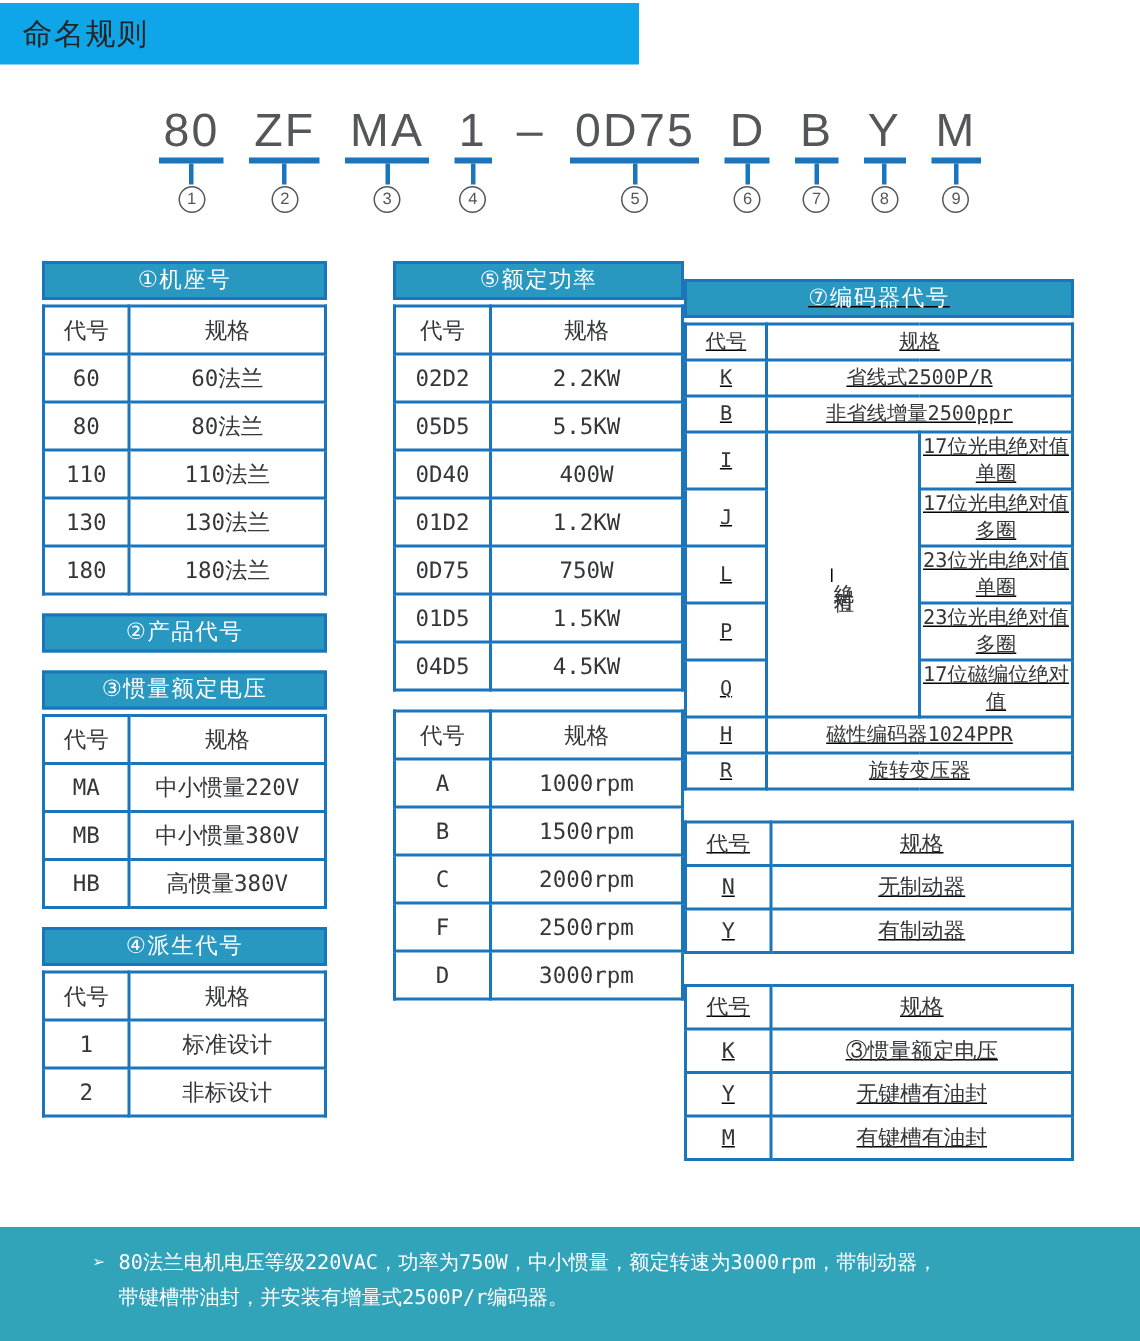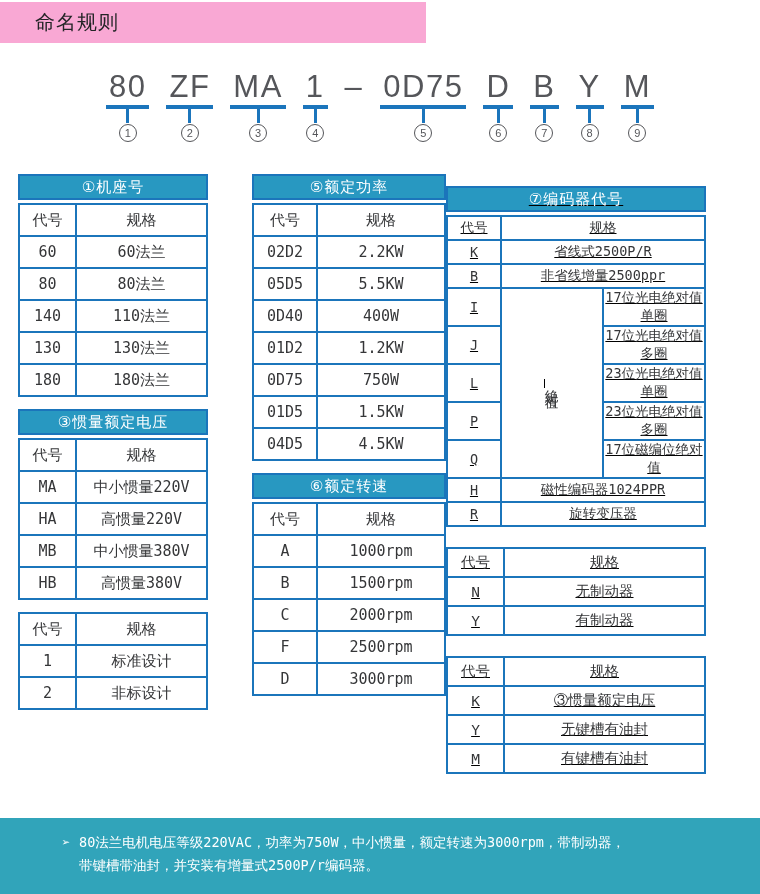--- a/index.html
+++ b/index.html
@@ -3,43 +3,43 @@
 <meta charset="utf-8">
 <style>
   html,body{margin:0;padding:0;}
   body{
     width:760px;height:894px;background:#ffffff;overflow:hidden;
     font-family:"Liberation Sans","DejaVu Sans",sans-serif;
     -webkit-font-smoothing:antialiased;
   }
   
   .title-bar{
-    margin-top:2px;width:426px;height:41px;background:#f9a8d4;
-    display:flex;align-items:center;box-sizing:border-box;padding-left:35px;
+    margin-top:2px;width:426px;height:41px;background:#0ea5e9;
+    display:flex;align-items:center;box-sizing:border-box;padding-left:15px;
   }
   .title-bar span{font-size:20px;color:#232426;letter-spacing:1px;}
   
   .model-wrap{
     margin-top:27px;display:flex;justify-content:center;align-items:flex-start;gap:17px;
   }
   .seg{display:flex;flex-direction:column;align-items:center;}
   .seg-text{
     font-size:31px;line-height:34px;color:#55565a;letter-spacing:1.5px;
     padding:0 3px;font-weight:500;
   }
   .seg-underline{height:4px;background:#1b75bc;align-self:stretch;min-width:24px;margin-top:1px;}
   .seg-line{width:3px;height:14px;background:#1b75bc;}
   .seg-circle{
     width:16px;height:16px;border:1.5px solid #55565a;border-radius:50%;
     display:flex;align-items:center;justify-content:center;
     font-size:11px;color:#55565a;margin-top:1px;line-height:1;
   }
   .seg.sep .seg-text{padding:0;}
   
-  .cols{display:flex;box-sizing:border-box;padding-left:18px;margin-top:32px;align-items:flex-start;}
+  .cols{display:flex;box-sizing:border-box;padding-left:28px;margin-top:32px;align-items:flex-start;}
   .column{flex:none;}
   .column-left{width:190px;margin-right:44px;}
   .column-middle{width:194px;}
   .column-right{width:260px;margin-top:12px;text-decoration:underline;}
   .sec{margin-bottom:12px;}
   .column-right .sec{margin-bottom:20px;}
   .sec-bar{
     box-sizing:border-box;border:2px solid #1b75bb;background:#2898c1;height:26px;
     color:#fff;font-size:15px;line-height:22px;text-align:center;margin-bottom:3px;
     letter-spacing:1px;
@@ -151,62 +151,62 @@
             </tr>
             <tr>
               <td class="code-cell">60</td>
               <td>60法兰</td>
             </tr>
             <tr>
               <td class="code-cell">80</td>
               <td>80法兰</td>
             </tr>
             <tr>
-              <td class="code-cell">140</td>
+              <td class="code-cell">110</td>
               <td>110法兰</td>
             </tr>
             <tr>
               <td class="code-cell">130</td>
               <td>130法兰</td>
             </tr>
             <tr>
               <td class="code-cell">180</td>
               <td>180法兰</td>
             </tr>
           </tbody>
         </table>
       </div>
+      <div class="sec sec-product-code">
+        <div class="sec-bar">②产品代号</div>
+      </div>
       <div class="sec sec-inertia-voltage">
         <div class="sec-bar">③惯量额定电压</div>
         <table>
           <tbody>
             <tr class="head-row">
               <td class="code-cell">代号</td>
               <td>规格</td>
             </tr>
             <tr>
               <td class="code-cell">MA</td>
               <td>中小惯量220V</td>
             </tr>
             <tr>
-              <td class="code-cell">HA</td>
-              <td>高惯量220V</td>
-            </tr>
-            <tr>
               <td class="code-cell">MB</td>
               <td>中小惯量380V</td>
             </tr>
             <tr>
               <td class="code-cell">HB</td>
               <td>高惯量380V</td>
             </tr>
           </tbody>
         </table>
       </div>
       <div class="sec sec-derived-code">
+        <div class="sec-bar">④派生代号</div>
         <table>
           <tbody>
             <tr class="head-row">
               <td class="code-cell">代号</td>
               <td>规格</td>
             </tr>
             <tr>
               <td class="code-cell">1</td>
               <td>标准设计</td>
             </tr>
@@ -252,21 +252,20 @@
               <td>1.5KW</td>
             </tr>
             <tr>
               <td class="code-cell">04D5</td>
               <td>4.5KW</td>
             </tr>
           </tbody>
         </table>
       </div>
       <div class="sec sec-rated-speed">
-        <div class="sec-bar">⑥额定转速</div>
         <table>
           <tbody>
             <tr class="head-row">
               <td class="code-cell">代号</td>
               <td>规格</td>
             </tr>
             <tr>
               <td class="code-cell">A</td>
               <td>1000rpm</td>
             </tr>

